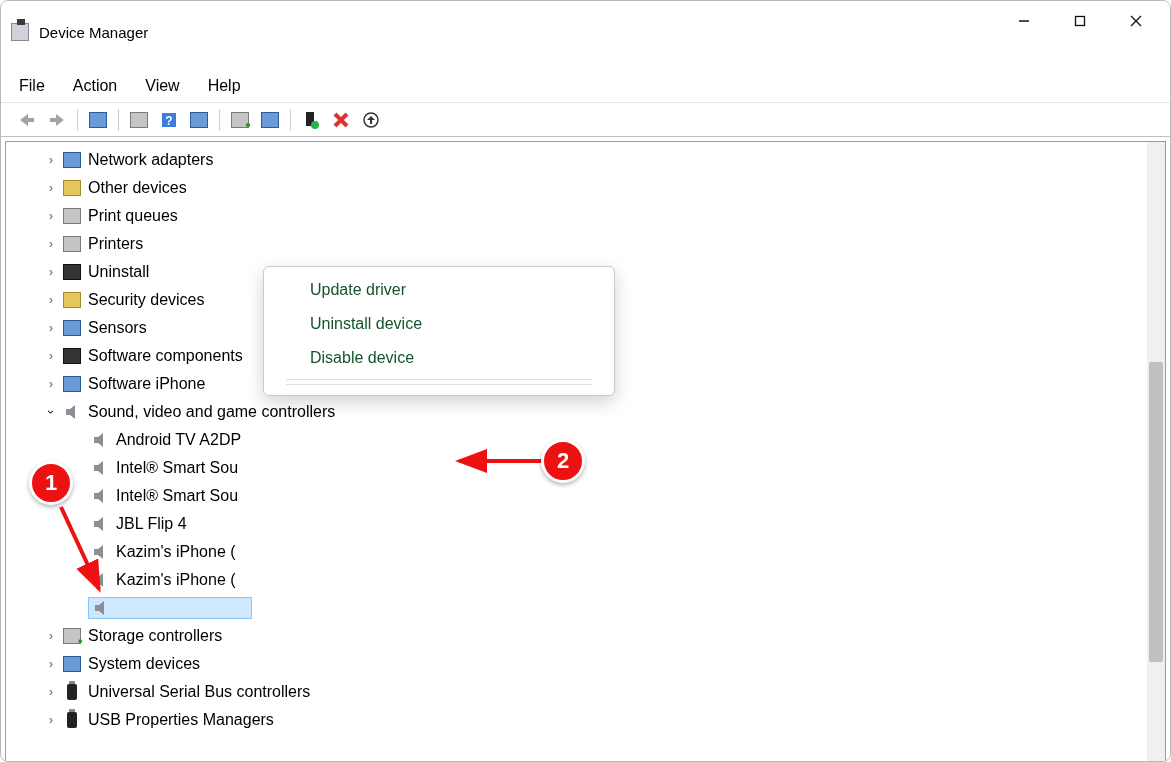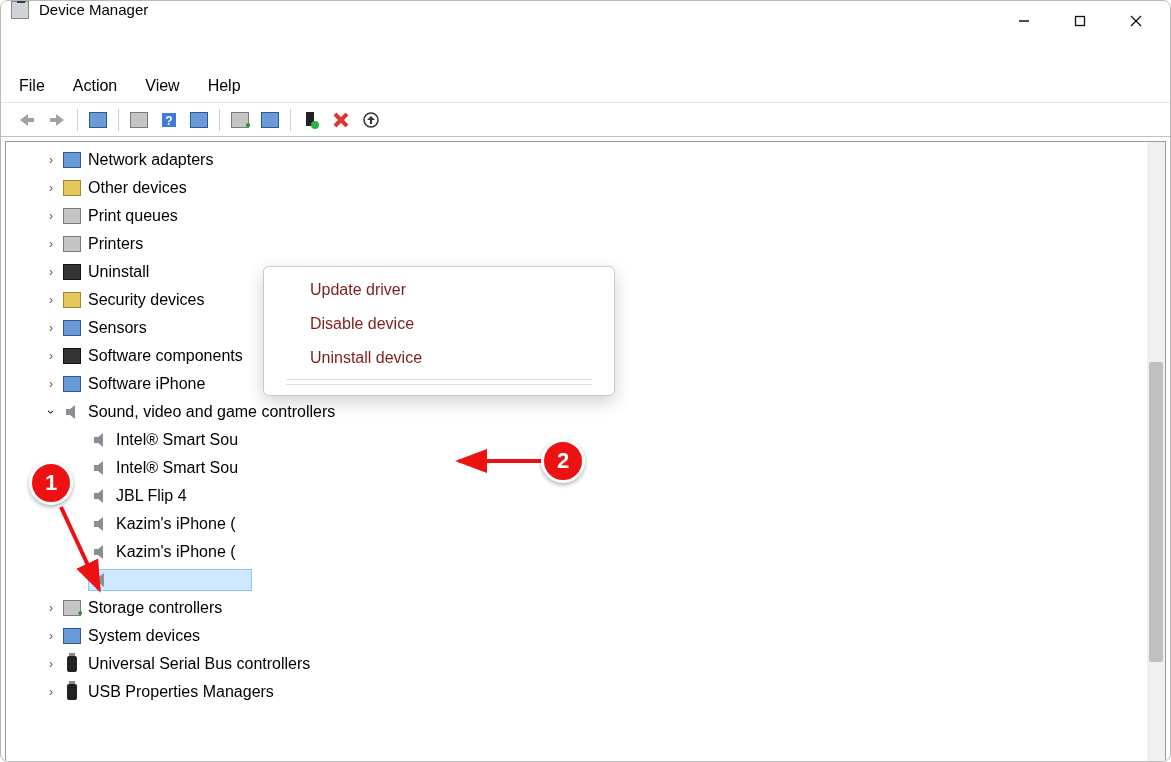--- a/index.html
+++ b/index.html
@@ -1,18 +1,18 @@
 <!DOCTYPE html>
 <html><head>
 <meta charset="utf-8">
 <style>
   * { box-sizing: border-box; font-family: "Segoe UI", Tahoma, sans-serif; }
   html, body { margin:0; padding:0; background:#fff; width:1171px; height:762px; overflow:hidden; position:relative; }
   .window { width:1171px; height:762px; border:1px solid #b8b8b8; border-radius:8px; overflow:hidden; position:relative; background:#fff; }
-  .titlebar { height:40px; display:flex; align-items:flex-start; padding:0 6px 0 10px; background:#fff; }
+  .titlebar { height:40px; display:flex; align-items:flex-end; padding:0 6px 0 10px; background:#fff; }
   .titlebar .app-icon { width:18px; height:18px; background:#d0d4da; border:1px solid #888; margin-right:10px; position:relative; flex:none; }
   .titlebar .app-icon::after { content:""; position:absolute; width:8px; height:6px; background:#3b3b3b; left:5px; top:-5px; }
   .titlebar .title { font-size:15px; color:#000; }
   .win-controls { margin-left:auto; display:flex; }
   .win-btn { width:56px; height:40px; display:flex; align-items:center; justify-content:center; color:#000; }
   .win-btn svg { stroke:#111; }
   .menubar { height:34px; display:flex; align-items:center; gap:28px; padding:0 18px; border-bottom:1px solid #e5e5e5; font-size:16px; color:#000;margin-top:28px; }
   .menubar span { cursor:default; }
   .toolbar { height:34px; display:flex; align-items:center; padding:0 12px; border-bottom:1px solid #c0c0c0; gap:2px; }
   .tool-sep { width:1px; height:22px; background:#d0d0d0; margin:0 4px; }
@@ -25,21 +25,21 @@
   .indent1 { padding-left:28px; }
   .indent2 { padding-left:56px; }
   .chev { width:18px; text-align:center; color:#5a5a5a; font-size:12px; user-select:none; }
   .gap { width:18px; }
   .dev-icon { width:20px; height:18px; margin:0 6px 0 2px; display:flex; align-items:center; justify-content:center; flex:none; }
   .label { white-space:nowrap; }
   .sound-icon svg { display:block; }
   .selected { background:#cde8ff; border:1px solid #8fc7f4; height:22px; display:flex; align-items:center; padding-right:4px; }
 
   .context-menu { position:absolute; left:257px; top:124px; width:352px; background:#fff; border:1px solid #cacaca; border-radius:6px; box-shadow:0 6px 18px rgba(0,0,0,.18); padding:6px 0; font-size:16px; }
-  .context-menu .mitem { padding:8px 46px; color:#7f1d1d; }
+  .context-menu .mitem { padding:8px 46px; color:#14532d; }
   .context-menu hr { border:none; border-top:1px solid #e0e0e0; margin:4px 22px; }
   .context-menu .bold { font-weight:700; }
 
   .badge { position:absolute; width:44px; height:44px; border-radius:50%; background:#e11; color:#fff; display:flex; align-items:center; justify-content:center; font-size:22px; font-weight:700; border:3px solid #fff; box-shadow:0 2px 4px rgba(0,0,0,.3); z-index:20; }
   .arrows { position:absolute; pointer-events:none; z-index:19; }
 
   .misc-icon { width:18px; height:16px; background:#6a9ad8; border:1px solid #2a5a98; }
   .misc-icon.gray { background:#c5c5c5; border-color:#7a7a7a; }
   .misc-icon.dark { background:#333; border-color:#111; }
   .misc-icon.yellow { background:#e3c75a; border-color:#a7862d; }
@@ -217,20 +217,29 @@
           </span>
         <span class="label">Sound, video and game controllers</span>
       </div>
       <div class="row indent2">
           <span class="gap"></span>
           <span class="dev-icon sound-icon">
             <svg width="16" height="16">
               <polygon points="2,5 6,5 11,1 11,15 6,11 2,11" fill="#8a8f95"></polygon>
             </svg>
           </span>
+          <span class="label">Android TV A2DP</span>
+        </div>
+      <div class="row indent2">
+          <span class="gap"></span>
+          <span class="dev-icon sound-icon">
+            <svg width="16" height="16">
+              <polygon points="2,5 6,5 11,1 11,15 6,11 2,11" fill="#8a8f95"></polygon>
+            </svg>
+          </span>
           <span class="label">Intel® Smart Sou</span>
         </div>
       <div class="row indent2">
           <span class="gap"></span>
           <span class="dev-icon sound-icon">
             <svg width="16" height="16">
               <polygon points="2,5 6,5 11,1 11,15 6,11 2,11" fill="#8a8f95"></polygon>
             </svg>
           </span>
           <span class="label">Intel® Smart Sou</span>
@@ -300,22 +309,22 @@
       <div class="row indent1">
           <span class="chev">›</span>
           <span class="dev-icon">
             <div class="usb-icon"></div>
           </span>
           <span class="label">USB Properties Managers</span>
         </div>
 
       <div class="context-menu">
         <div class="mitem">Update driver</div>
+        <div class="mitem">Uninstall device</div>
         <div class="mitem">Disable device</div>
-        <div class="mitem">Uninstall device</div>
         <hr>
         <hr>
       </div>
 
     </div>
     <div class="scrollbar">
       <div class="scroll-thumb"></div>
     </div>
   </div>
 

